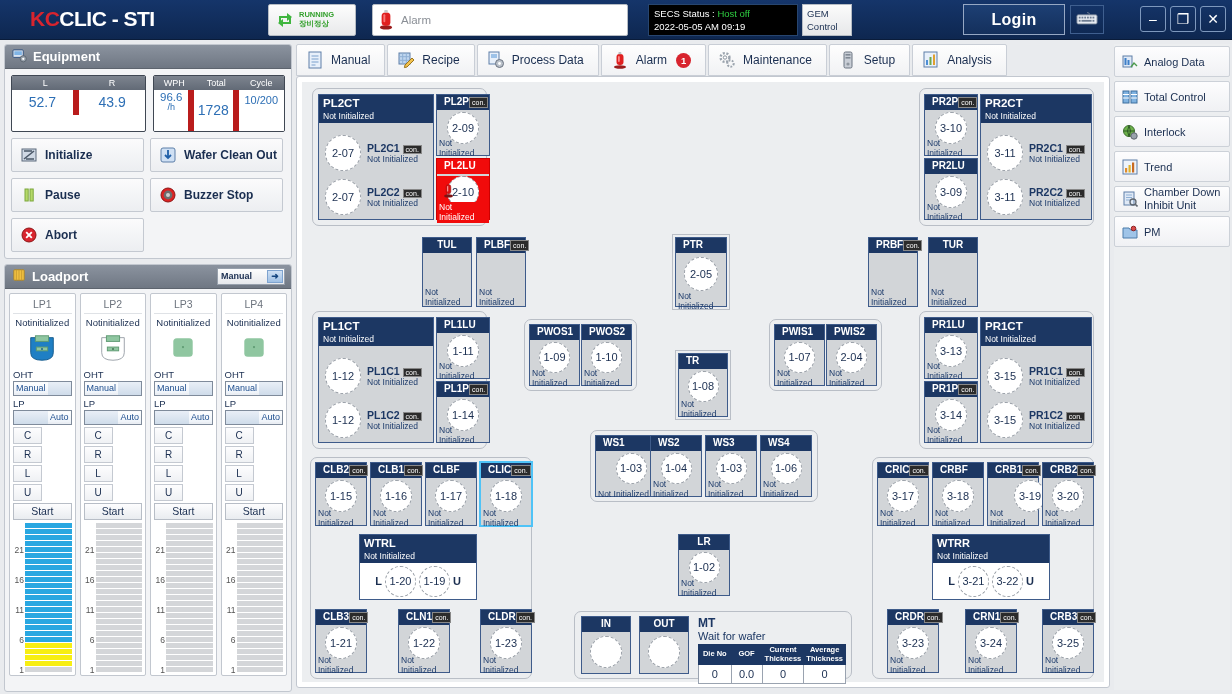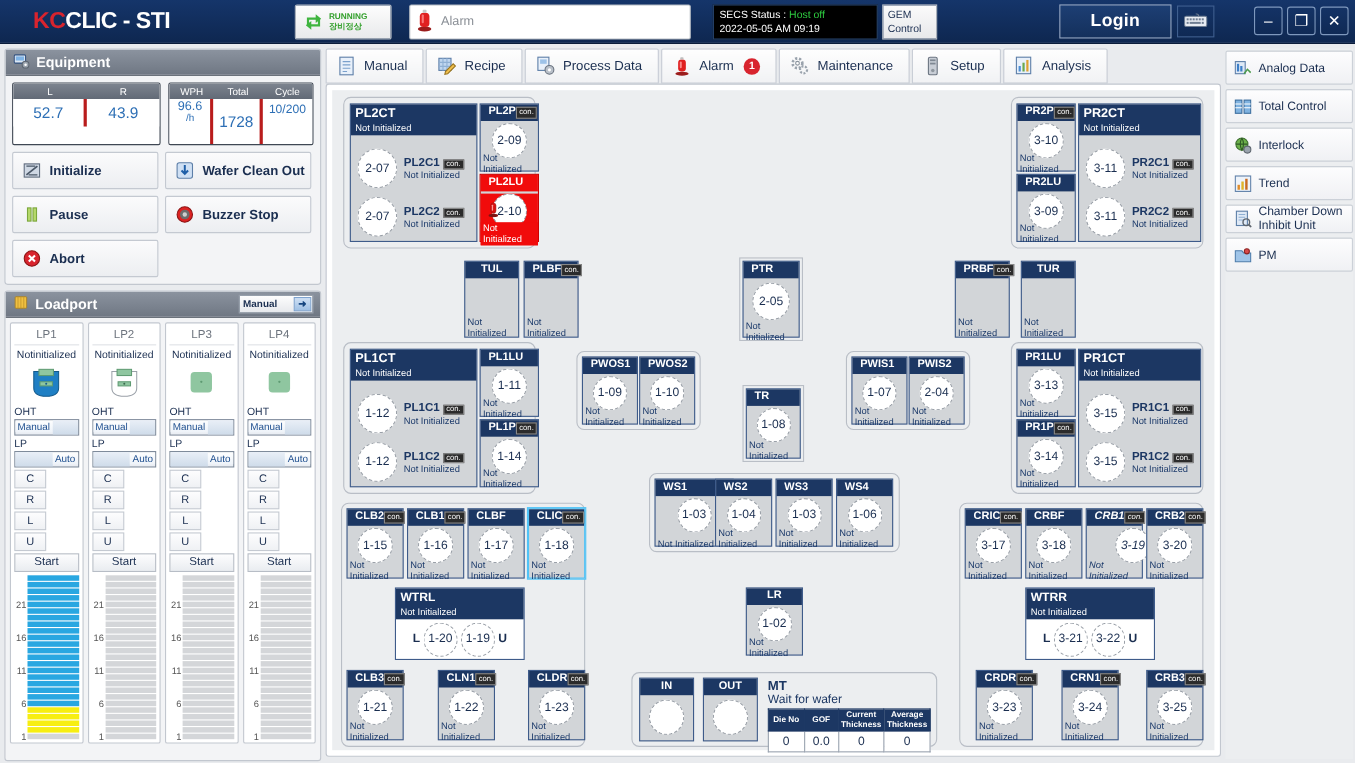--- a/index.html
+++ b/index.html
@@ -71,21 +71,21 @@
     border-radius:2px 2px 0 0; position:relative;
   }
   .sec-body { padding:6px; }
 
   .kpirow { display:flex; gap:7px; margin-bottom:6px; }
   .kpi-box { border:1px solid #3f4753; background:#fff; border-radius:2px; overflow:hidden; }
   .kpi-hdr { display:flex; background:linear-gradient(180deg,#7d848f,#626a76); }
   .kpi-hdr div { color:#fff; font-size:9px; text-align:center; padding:2px 0; font-weight:normal;}
   .kpi-val { display:flex; }
   .kpi-val div { text-align:center; color:#2d6fb5; font-size:14px; padding:3px 0;
-     border-right:3px solid #b91c1c; background:#fff; line-height:1.05;}
+     border-right:6px solid #b91c1c; background:#fff; line-height:1.05;}
   .kpi-val div:last-child { border-right:0; }
 
   .lrbox { width:137px; }
   .lrbox .kpi-hdr div { width:68px; }
   .lrbox .kpi-val div { width:68px; padding:5px 0; }
   .wbox { width:133px; }
   .wbox .kpi-hdr div:nth-child(1){width:40px}
   .wbox .kpi-hdr div:nth-child(2){width:45px}
   .wbox .kpi-hdr div:nth-child(3){width:46px}
   .wbox .kpi-val div:nth-child(1){width:40px; font-size:11.5px; padding:1px 0 2px;}
@@ -1292,21 +1292,21 @@
       </div>
       <div class="unit" style="left:630px; top:380px; width:52px; height:64px;">
         <div class="unit-hdr">
           <span>CRBF</span>
         </div>
         <div class="unit-body" style="height:49px;">
           <div class="circ" style="width:32px;height:32px;margin:2px auto 0;">3-18</div>
           <div class="ni">Not Initialized</div>
         </div>
       </div>
-      <div class="unit" style="left:685px; top:380px; width:52px; height:64px;font-style:italic;">
+      <div class="unit" style="left:685px; top:380px; width:52px; height:64px;">
         <div class="unit-hdr">
           <span>CRB1</span>
           <span class="con">con.</span>
         </div>
         <div class="unit-body" style="height:49px;padding-left:26px;">
           <div class="circ" style="width:32px;height:32px;margin:2px auto 0;">3-19</div>
           <div class="ni">Not Initialized</div>
         </div>
       </div>
       <div class="unit" style="left:740px; top:380px; width:52px; height:64px;">

